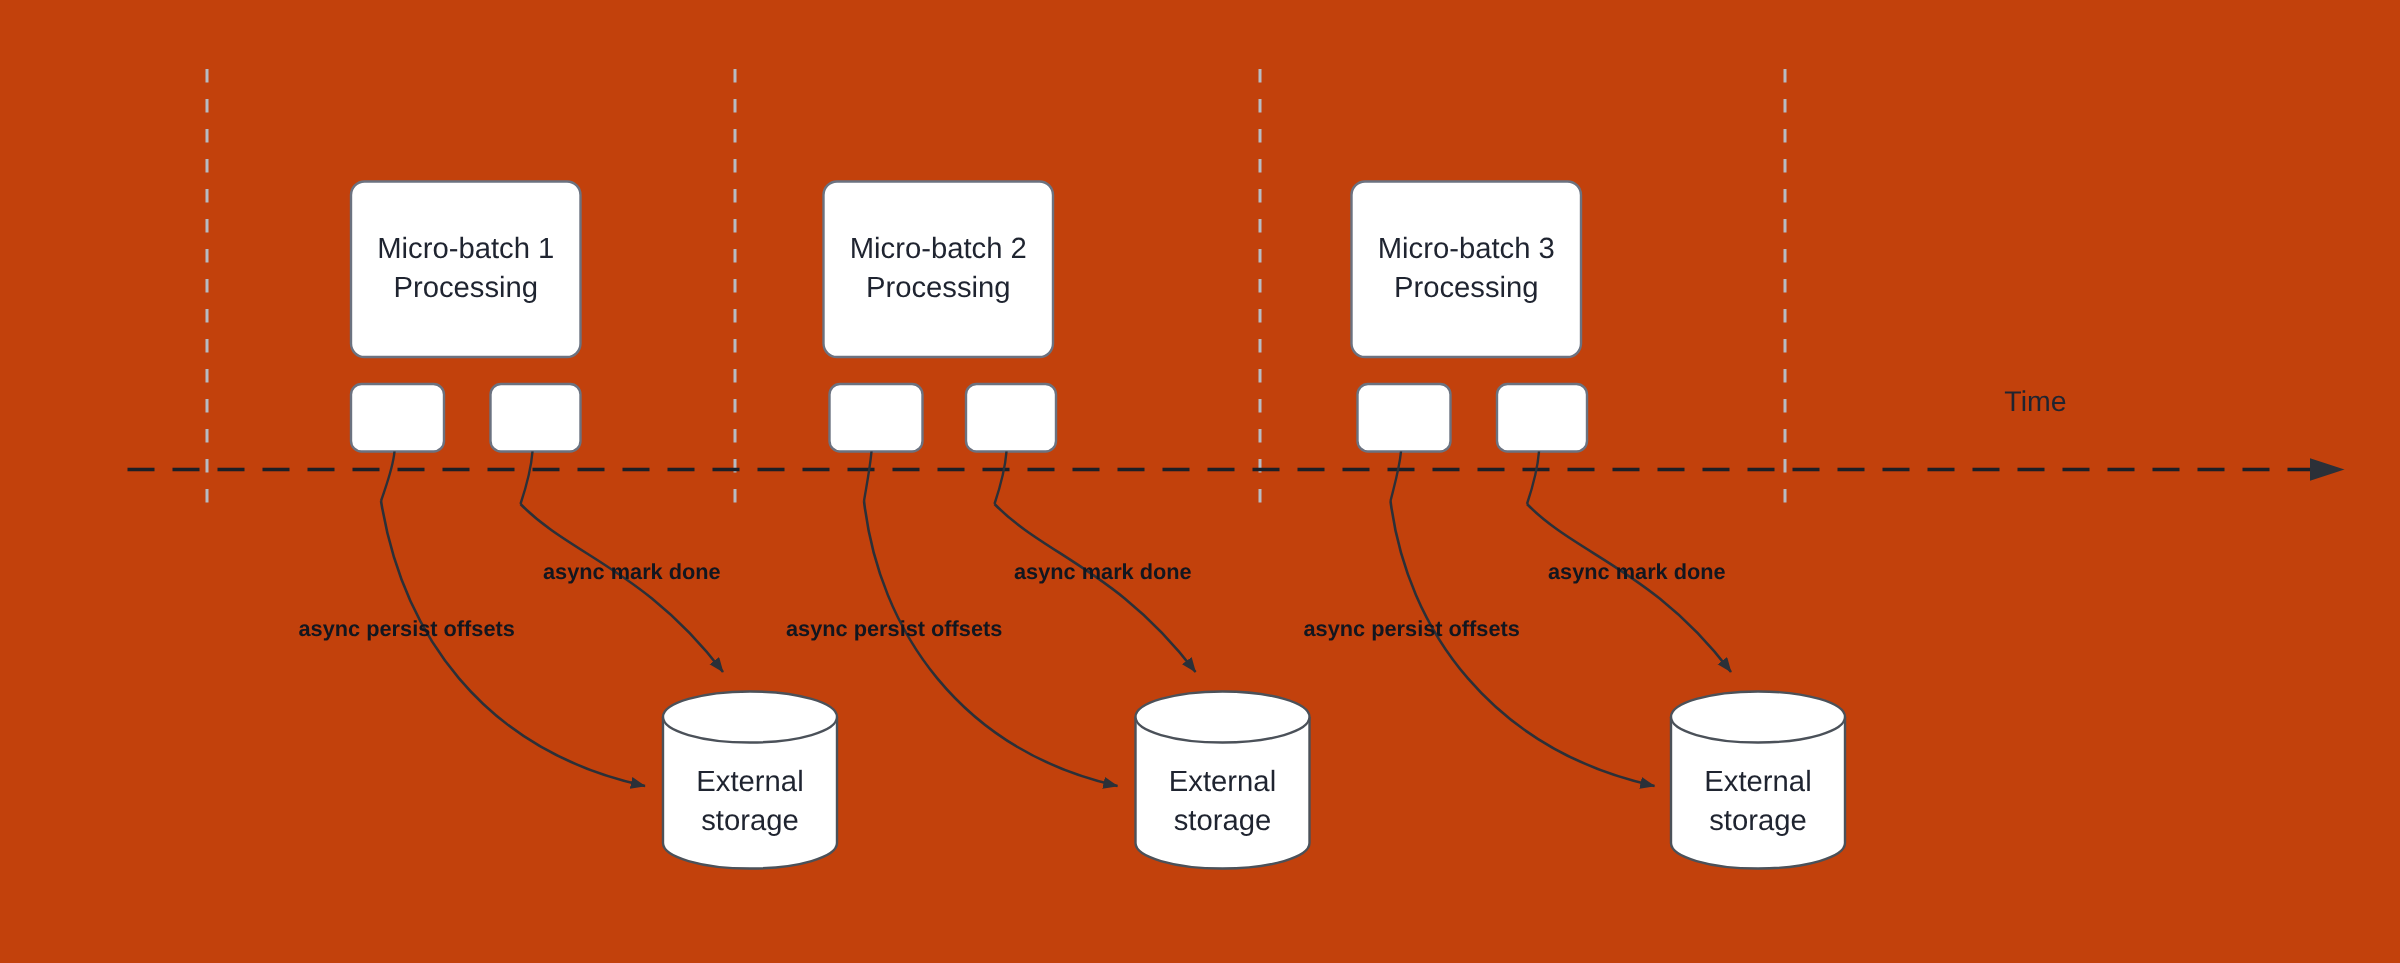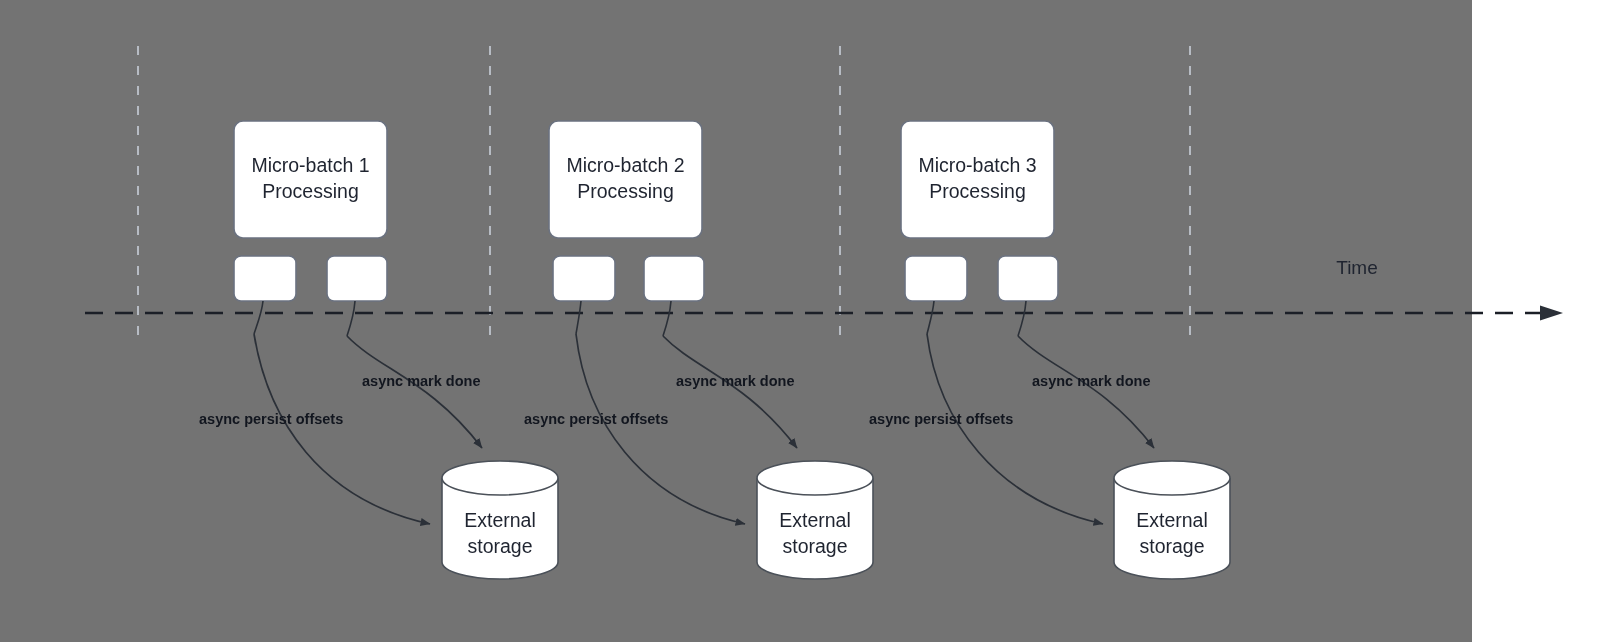--- a/index.html
+++ b/index.html
@@ -8,23 +8,23 @@
     background: #ffffff;
   }
   body {
     font-family: "Liberation Sans", sans-serif;
     width: 1600px;
     height: 642px;
     overflow: hidden;
   }
   #canvas {
     position: relative;
-    width: 1472px;
+    width: 1600px;
     height: 642px;
-    background: #737373;
+    background: #c2410c;
   }
   svg.layer {
     position: absolute;
     top: 0;
     left: 0;
     width: 1600px;
     height: 642px;
   }
   .box-label {
     font-size: 19.5px;

